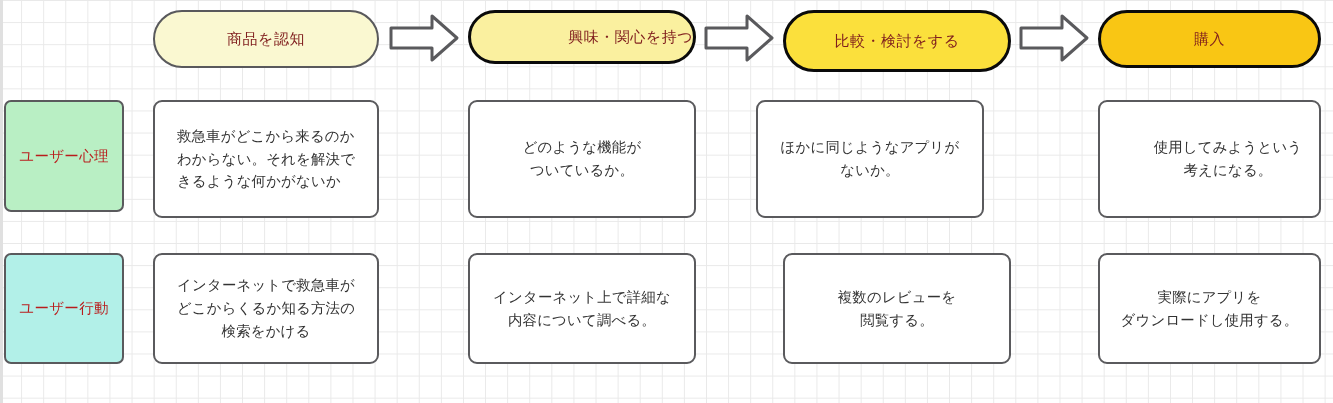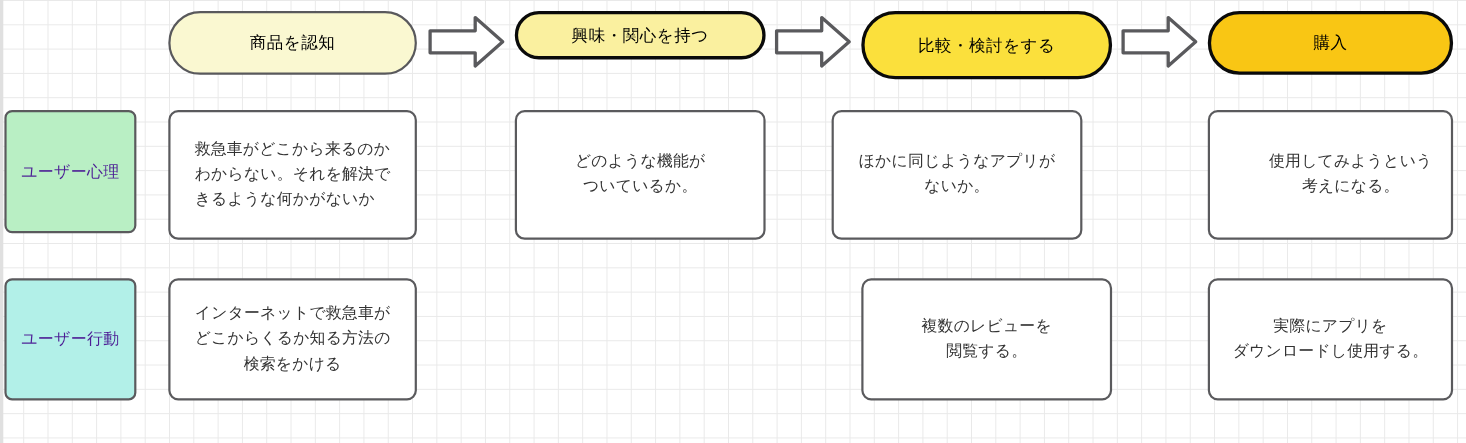--- a/index.html
+++ b/index.html
@@ -20,21 +20,21 @@
   #canvas:before{
     content:"";position:absolute;left:0;top:0;width:3px;height:403px;
     background:#e0e0e0;
   }
   
   .pill{
     position:absolute;
     display:flex;align-items:center;justify-content:center;
     border-radius:999px;
     box-sizing:border-box;
-    color:#000000;
+    color:#7f1d1d;
     font-size:15px;
     letter-spacing:0.5px;
     white-space:nowrap;
   }
   .pill.p1{border:2px solid #59595c;background:#faf8d1;}
   .pill.p2{border:3px solid #0a0a0a;background:#faf09f;}
   .pill.p3{border:3px solid #0a0a0a;background:#fbe03c;}
   .pill.p4{border:3px solid #0a0a0a;background:#f9c614;}
 
   
@@ -42,21 +42,21 @@
   .arrow svg{display:block;width:100%;height:100%;}
 
   
   .rowlabel{
     position:absolute;
     display:flex;align-items:center;justify-content:center;
     box-sizing:border-box;
     border:2px solid #5a5a5d;
     border-radius:7px;
     font-size:14.5px;
-    color:#4c1d95;
+    color:#b91c1c;
     letter-spacing:0.3px;
     white-space:nowrap;
   }
   .rowlabel.green{background:#b9efc4;}
   .rowlabel.cyan{background:#b2f0e8;}
 
   
   .card{
     position:absolute;
     box-sizing:border-box;
@@ -78,21 +78,21 @@
 </style>
 </head>
 <body>
 
 <div id="canvas">
 
   <div class="pill p1" style="left:153px;top:10px;width:226px;height:58px;">
     <span>商品を認知</span>
   </div>
 
-  <div class="pill p2" style="left:468px;top:10px;width:228px;height:44px;">
+  <div class="pill p2" style="left:468px;top:10px;width:228px;height:54px;justify-content:flex-end;">
     <span>興味・関心を持つ</span>
   </div>
 
   <div class="pill p3" style="left:783px;top:10px;width:228px;height:62px;">
     <span>比較・検討をする</span>
   </div>
 
   <div class="pill p4" style="left:1098px;top:10px;width:223px;height:58px;font-family:Liberation Mono, monospace;">
     <span>購入</span>
   </div>
@@ -143,20 +143,24 @@
   <div class="rowlabel cyan" style="left:4px;top:253px;width:120px;height:111px;">
     <span>ユーザー行動</span>
   </div>
 
   <div class="card" style="left:153px;top:253px;width:226px;height:111px;">
     <span class="txt">インターネットで救急車が
 どこからくるか知る方法の
 検索をかける</span>
   </div>
 
+  <div class="card" style="left:468px;top:253px;width:228px;height:111px;">
+    <span class="txt">インターネット上で詳細な
+内容について調べる。</span>
+  </div>
 
   <div class="card" style="left:783px;top:253px;width:228px;height:111px;">
     <span class="txt">複数のレビューを
 閲覧する。</span>
   </div>
 
   <div class="card" style="left:1098px;top:253px;width:223px;height:111px;justify-content:center;">
     <span class="txt">実際にアプリを
 ダウンロードし使用する。</span>
   </div>

